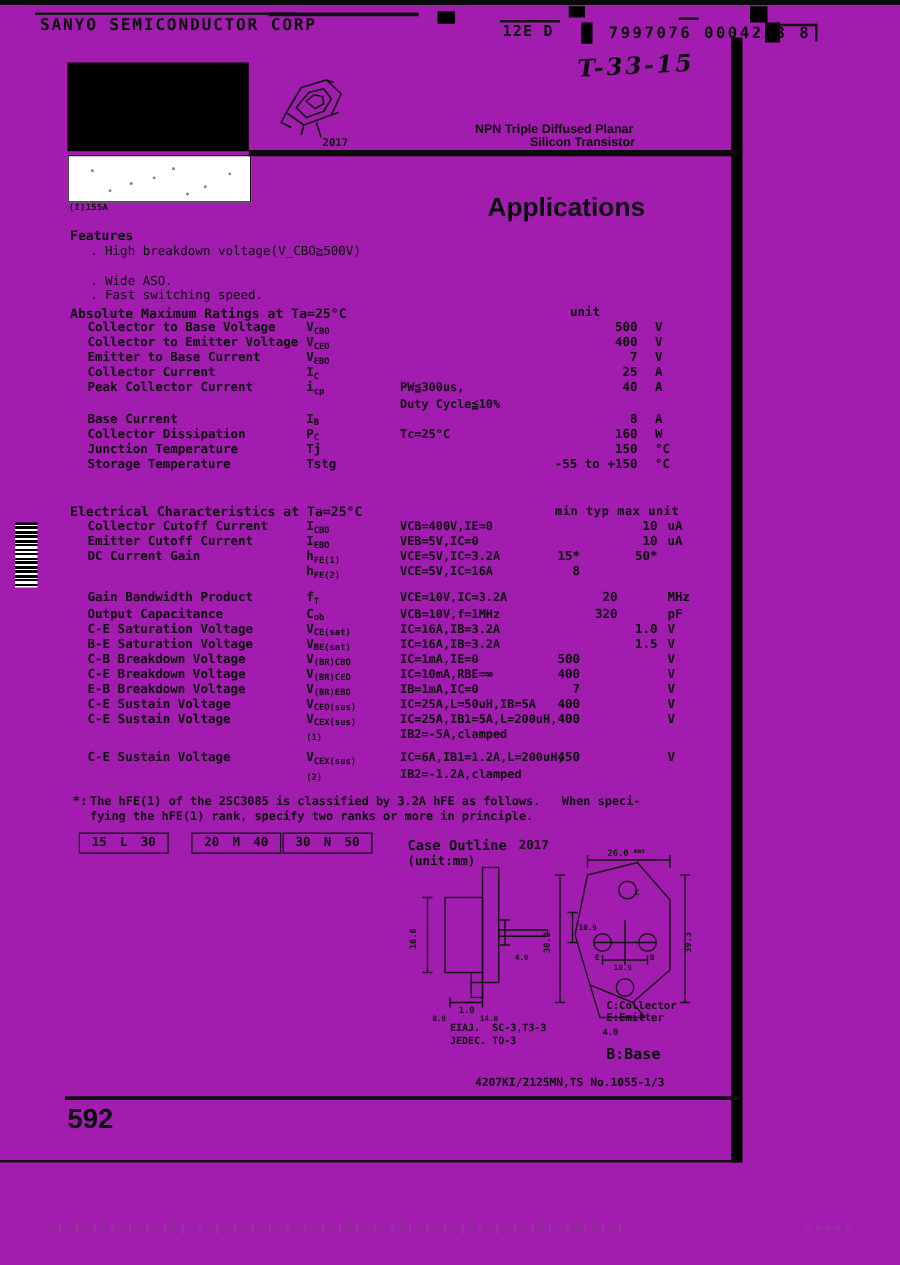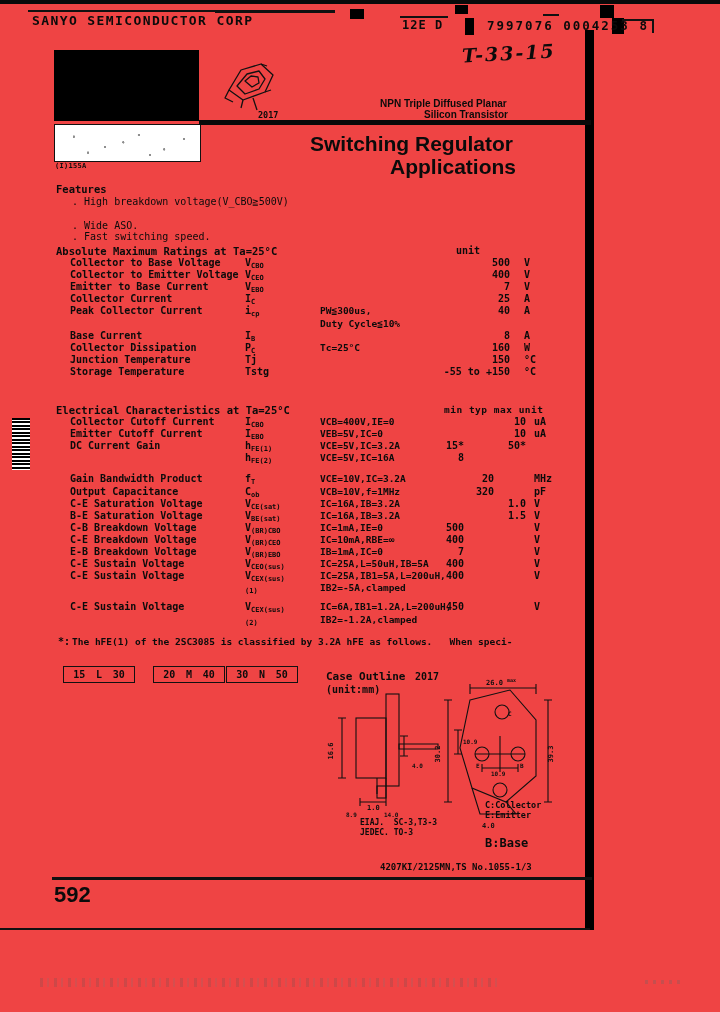--- a/index.html
+++ b/index.html
@@ -3,21 +3,21 @@
 <meta charset="utf-8">
 <title>2SC3085 Datasheet Scan</title>
 <style>
   html,body{margin:0;padding:0;background:#ffffff;}
   body{
     width:720px;height:1012px;position:relative;overflow:hidden;
     font-family:"DejaVu Sans Mono","Liberation Mono",monospace;
     color:#0b0b0b;
     -webkit-font-smoothing:none;
   }
-  .page{position:absolute;inset:0;background:#ef4444;text-decoration:underline;}
+  .page{position:absolute;inset:0;background:#a21caf;text-decoration:underline;}
 
   
   .abs{position:absolute;white-space:pre;}
 
   
   #scan-right-bar{
     position:absolute;left:585px;top:30px;width:9px;height:900px;
     background:#000;
   }
   #scan-top-line{
@@ -224,21 +224,20 @@
       <path d="M14 34 L10 42 L18 46"></path>
       <path d="M46 8 L52 10"></path>
       <path d="M50 36 L56 34"></path>
     </g>
   </svg>
   <div class="abs" id="pkg-code">2017</div>
 
   <div class="abs" id="subtitle1">NPN Triple Diffused Planar</div>
   <div class="abs" id="subtitle2">Silicon Transistor</div>
   <div id="hdr-rule"></div>
-  <div class="abs" id="title1">Switching Regulator</div>
   <div class="abs" id="title2">Applications</div>
 
   <div class="abs sec-head" id="features-head">Features</div>
   <div class="abs feat" id="feat0">. High breakdown voltage(V_CBO≧500V)</div>
   <div class="abs feat" id="feat1">. Fast switching speed.</div>
   <div class="abs feat" id="feat2">. Wide ASO.</div>
 
   <div class="abs sec-head" id="amr-head">Absolute Maximum Ratings at Ta=25°C</div>
   <div class="abs" id="amr-unit">unit</div>
   <div id="amr-rows">
@@ -355,20 +354,21 @@
       <div class="abs row-sym" style="top: 601.4px;">V<sub>CEX(sus)</sub></div>
       <div class="abs row-cond" style="top: 601.4px;">IC=6A,IB1=1.2A,L=200uH,</div>
       <div class="abs col-min" style="top: 601.4px;">450</div>
       <div class="abs col-unit" style="top: 601.4px;">V</div>
       <div class="abs row-sym" style="top: 613.5px;"><sub>(2)</sub></div>
       <div class="abs row-cond" style="top: 613.5px;">IB2=-1.2A,clamped</div>
     </div>
 
   <div class="abs" id="fn-mark">*:</div>
   <div class="abs" id="fn-l1">The hFE(1) of the 2SC3085 is classified by 3.2A hFE as follows.   When speci-</div>
+  <div class="abs" id="fn-l2">fying the hFE(1) rank, specify two ranks or more in principle.</div>
 
   <div class="rank-box" id="rank0">
       <span>15</span>
       <span>L</span>
       <span>30</span>
     </div>
   <div class="rank-box" id="rank1">
       <span>20</span>
       <span>M</span>
       <span>40</span>

